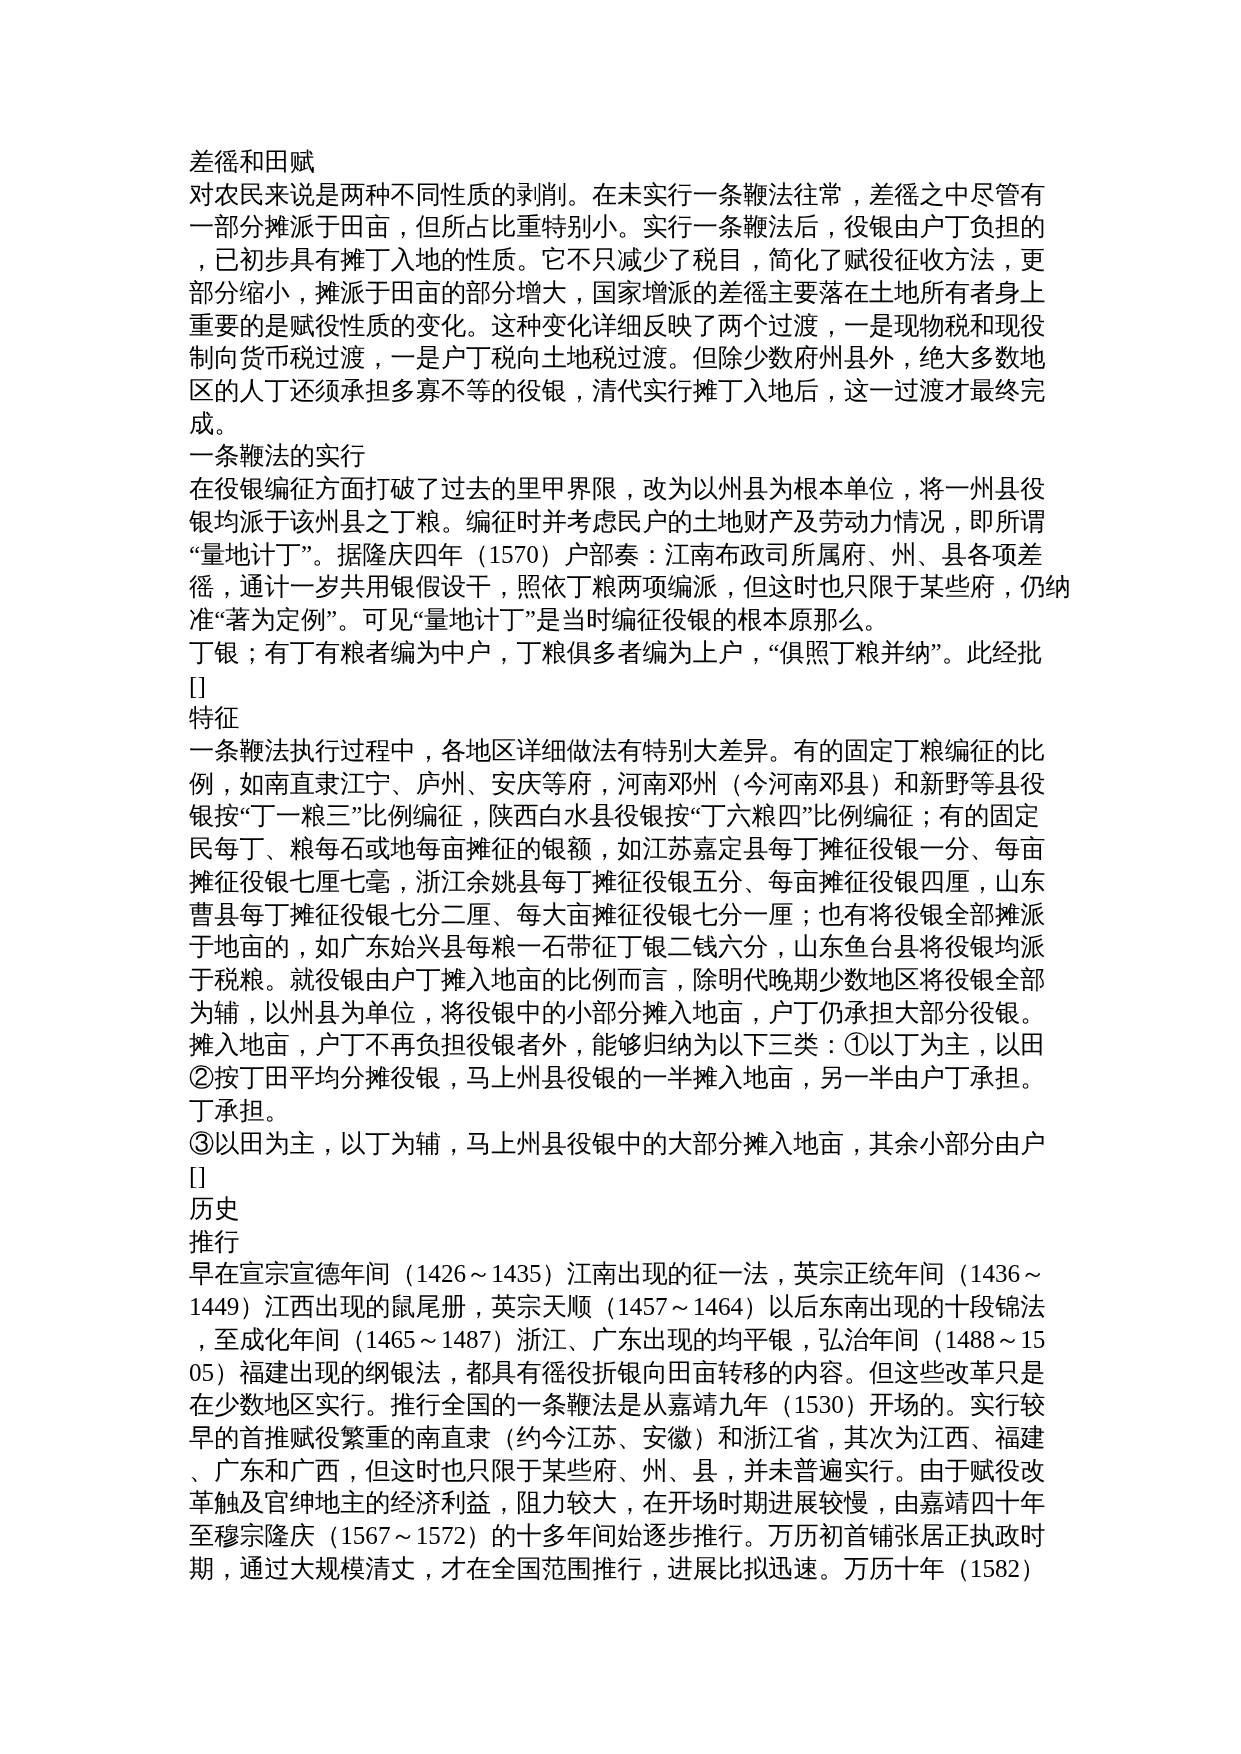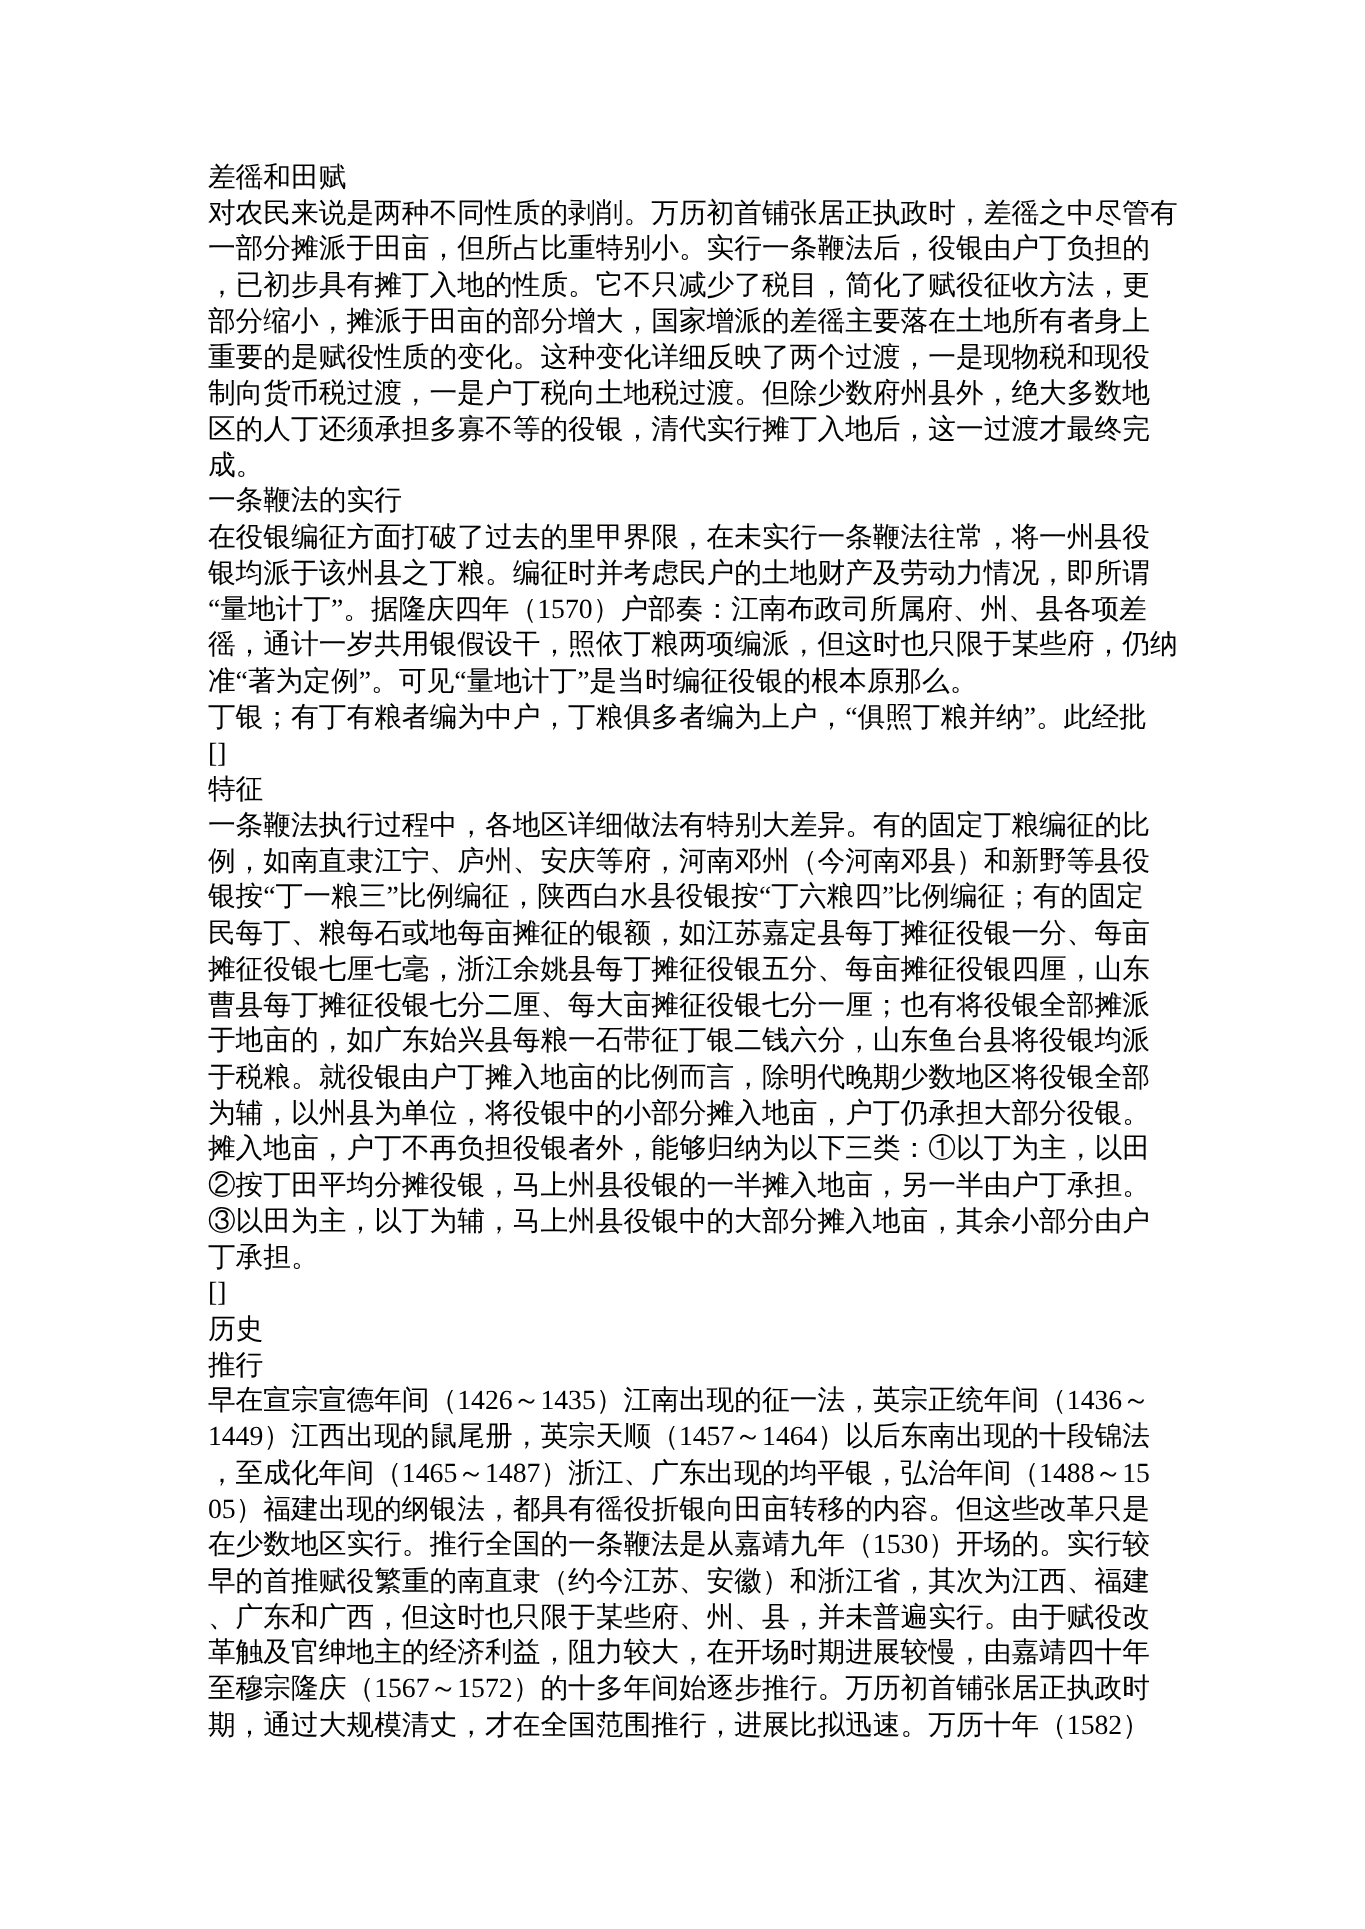--- a/index.html
+++ b/index.html
@@ -34,50 +34,50 @@
     white-space: pre;
     min-height: 32.72px;
   }
 </style>
 </head>
 <body>
 
 <div class="page">
   <div class="text-block">
       <div class="line">差徭和田赋</div>
-      <div class="line">对农民来说是两种不同性质的剥削。万历初首铺张居正执政时，差徭之中尽管有</div>
+      <div class="line">对农民来说是两种不同性质的剥削。在未实行一条鞭法往常，差徭之中尽管有</div>
       <div class="line">一部分摊派于田亩，但所占比重特别小。实行一条鞭法后，役银由户丁负担的</div>
       <div class="line">，已初步具有摊丁入地的性质。它不只减少了税目，简化了赋役征收方法，更</div>
       <div class="line">部分缩小，摊派于田亩的部分增大，国家增派的差徭主要落在土地所有者身上</div>
       <div class="line">重要的是赋役性质的变化。这种变化详细反映了两个过渡，一是现物税和现役</div>
       <div class="line">制向货币税过渡，一是户丁税向土地税过渡。但除少数府州县外，绝大多数地</div>
       <div class="line">区的人丁还须承担多寡不等的役银，清代实行摊丁入地后，这一过渡才最终完</div>
       <div class="line">成。</div>
       <div class="line">一条鞭法的实行</div>
-      <div class="line">在役银编征方面打破了过去的里甲界限，在未实行一条鞭法往常，将一州县役</div>
+      <div class="line">在役银编征方面打破了过去的里甲界限，改为以州县为根本单位，将一州县役</div>
       <div class="line">银均派于该州县之丁粮。编征时并考虑民户的土地财产及劳动力情况，即所谓</div>
       <div class="line">“量地计丁”。据隆庆四年（1570）户部奏：江南布政司所属府、州、县各项差</div>
       <div class="line">徭，通计一岁共用银假设干，照依丁粮两项编派，但这时也只限于某些府，仍纳</div>
       <div class="line">准“著为定例”。可见“量地计丁”是当时编征役银的根本原那么。</div>
       <div class="line">丁银；有丁有粮者编为中户，丁粮俱多者编为上户，“俱照丁粮并纳”。此经批</div>
       <div class="line">[]</div>
       <div class="line">特征</div>
       <div class="line">一条鞭法执行过程中，各地区详细做法有特别大差异。有的固定丁粮编征的比</div>
       <div class="line">例，如南直隶江宁、庐州、安庆等府，河南邓州（今河南邓县）和新野等县役</div>
       <div class="line">银按“丁一粮三”比例编征，陕西白水县役银按“丁六粮四”比例编征；有的固定</div>
       <div class="line">民每丁、粮每石或地每亩摊征的银额，如江苏嘉定县每丁摊征役银一分、每亩</div>
       <div class="line">摊征役银七厘七毫，浙江余姚县每丁摊征役银五分、每亩摊征役银四厘，山东</div>
       <div class="line">曹县每丁摊征役银七分二厘、每大亩摊征役银七分一厘；也有将役银全部摊派</div>
       <div class="line">于地亩的，如广东始兴县每粮一石带征丁银二钱六分，山东鱼台县将役银均派</div>
       <div class="line">于税粮。就役银由户丁摊入地亩的比例而言，除明代晚期少数地区将役银全部</div>
       <div class="line">为辅，以州县为单位，将役银中的小部分摊入地亩，户丁仍承担大部分役银。</div>
       <div class="line">摊入地亩，户丁不再负担役银者外，能够归纳为以下三类：①以丁为主，以田</div>
       <div class="line">②按丁田平均分摊役银，马上州县役银的一半摊入地亩，另一半由户丁承担。</div>
+      <div class="line">丁承担。</div>
       <div class="line">③以田为主，以丁为辅，马上州县役银中的大部分摊入地亩，其余小部分由户</div>
-      <div class="line">丁承担。</div>
       <div class="line">[]</div>
       <div class="line">历史</div>
       <div class="line">推行</div>
       <div class="line">早在宣宗宣德年间（1426～1435）江南出现的征一法，英宗正统年间（1436～</div>
       <div class="line">1449）江西出现的鼠尾册，英宗天顺（1457～1464）以后东南出现的十段锦法</div>
       <div class="line">，至成化年间（1465～1487）浙江、广东出现的均平银，弘治年间（1488～15</div>
       <div class="line">05）福建出现的纲银法，都具有徭役折银向田亩转移的内容。但这些改革只是</div>
       <div class="line">在少数地区实行。推行全国的一条鞭法是从嘉靖九年（1530）开场的。实行较</div>
       <div class="line">早的首推赋役繁重的南直隶（约今江苏、安徽）和浙江省，其次为江西、福建</div>
       <div class="line">、广东和广西，但这时也只限于某些府、州、县，并未普遍实行。由于赋役改</div>

